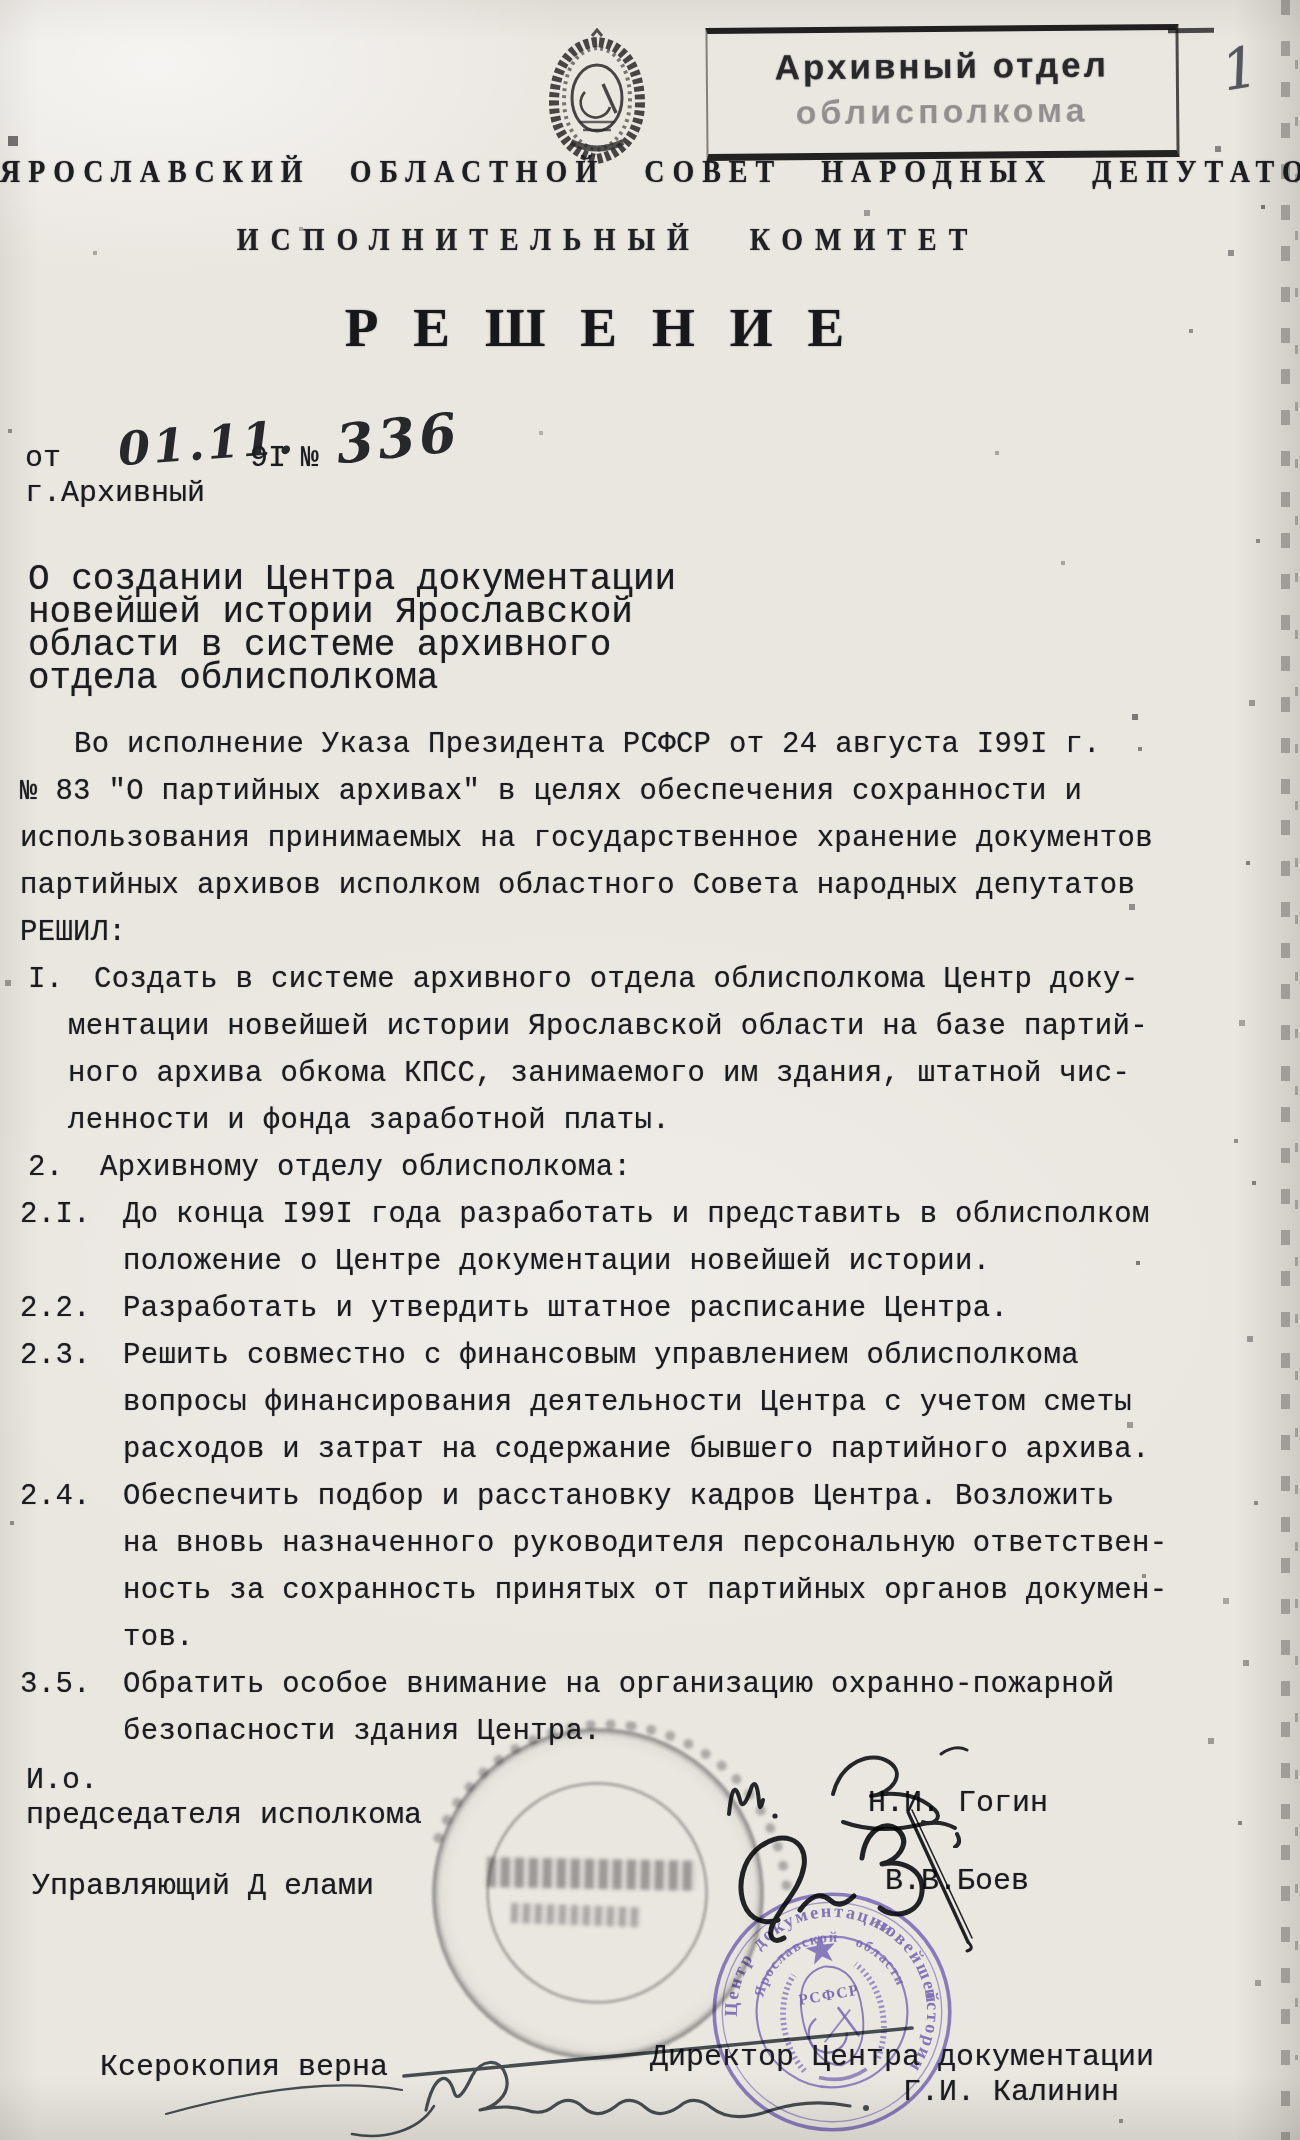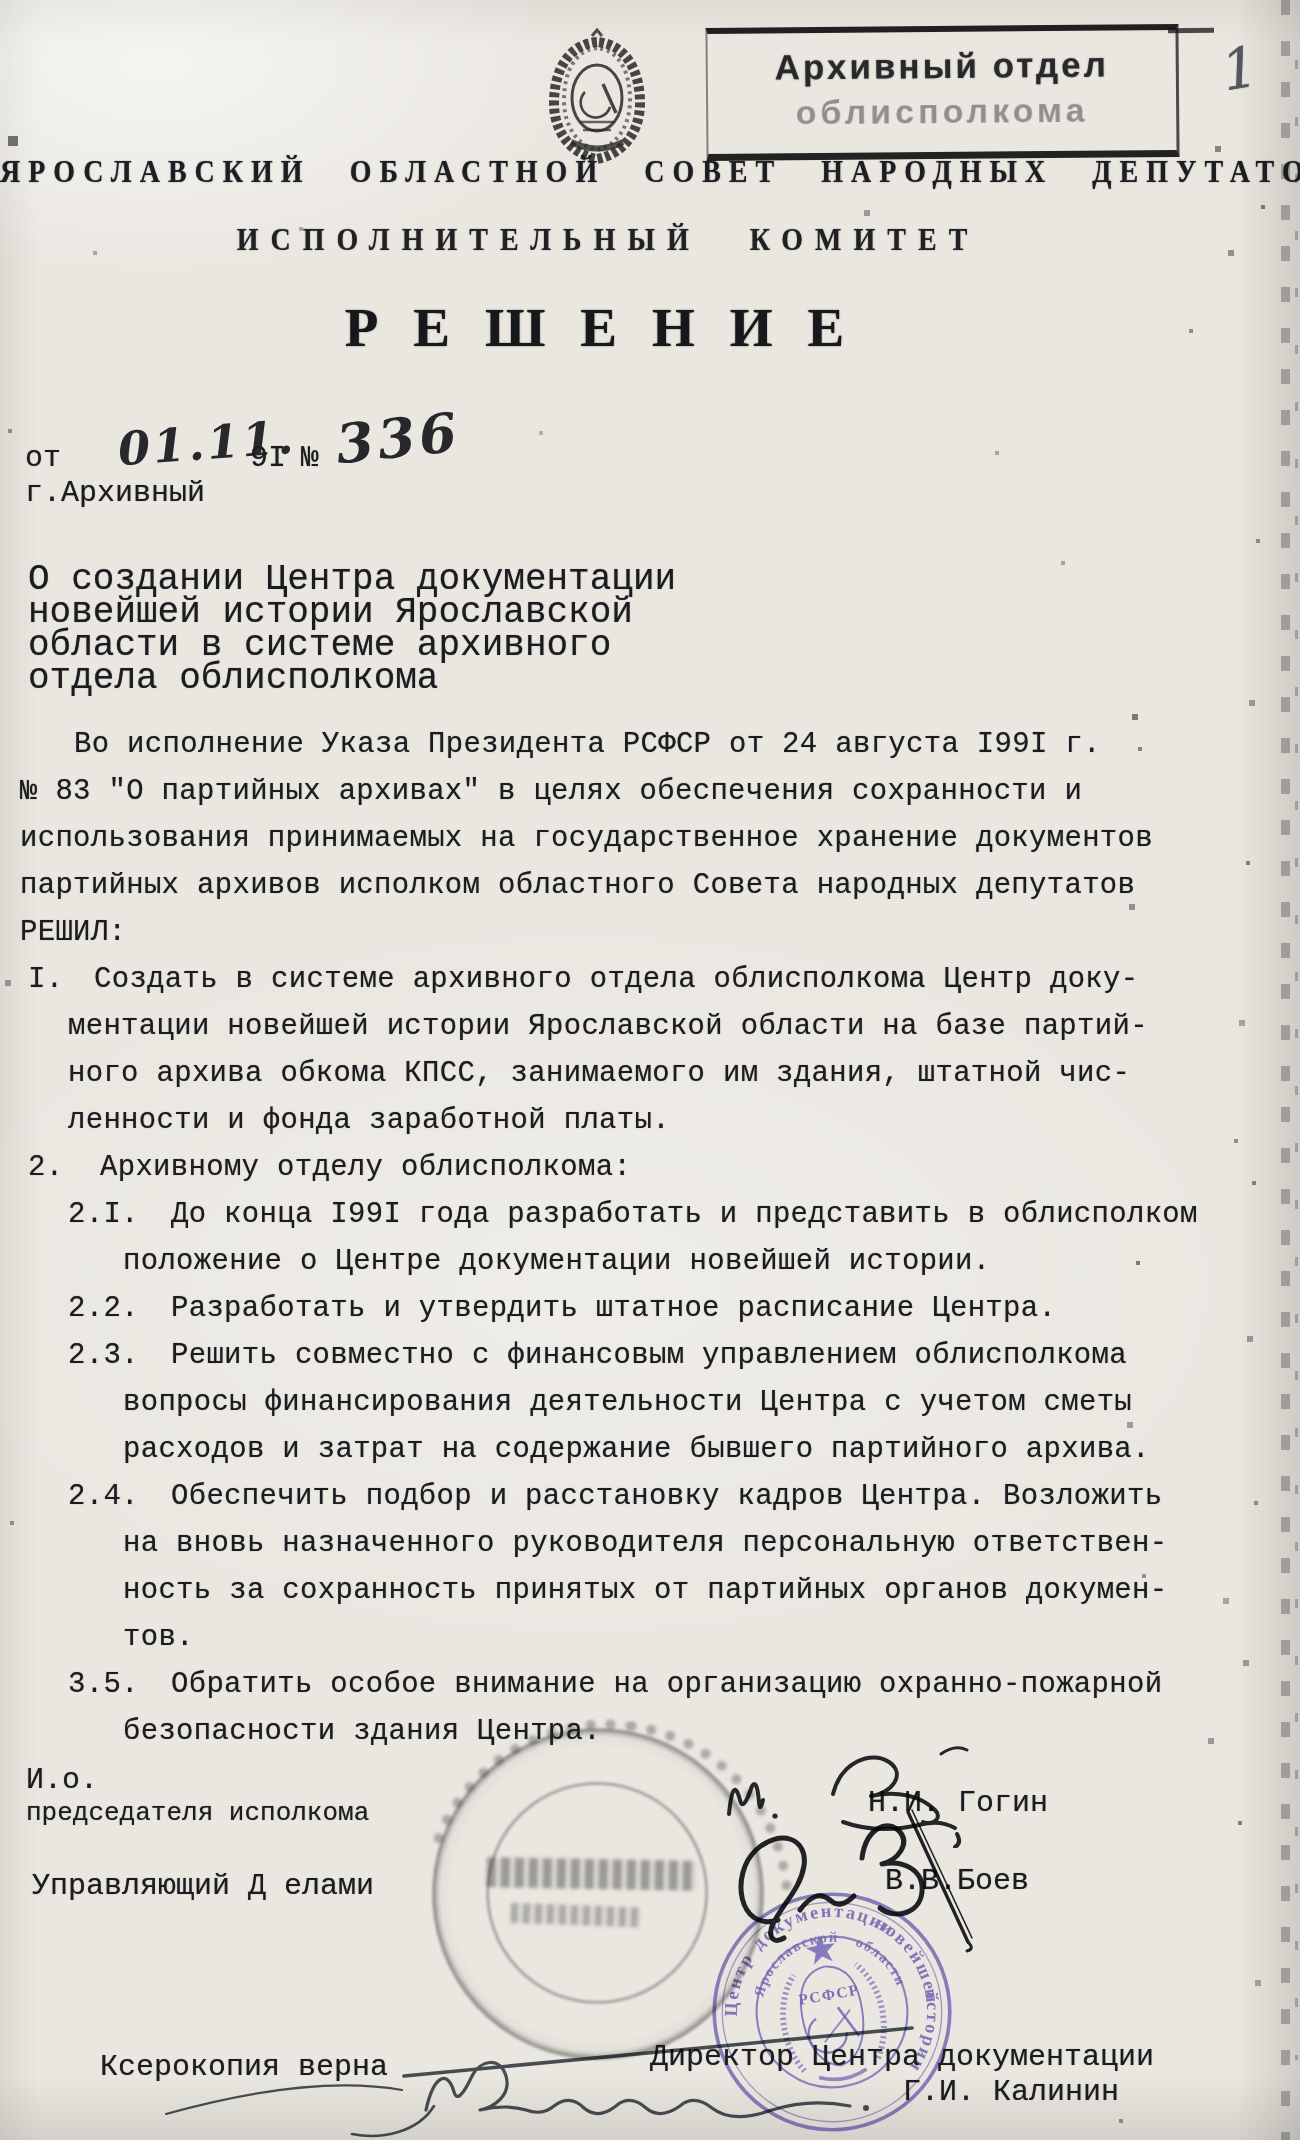--- a/index.html
+++ b/index.html
@@ -79,26 +79,26 @@
   .subject{left:28px; top:563px;}
   .subject div{font-size:36px; line-height:33px;}
   
   .body{left:0; top:721px; width:1300px;}
   .bline{height:47px; line-height:47px; font-size:29px; letter-spacing:.3px; display:flex;}
   .bline .bnum{display:inline-block; flex:0 0 auto;}
   .pi {padding-left:74px;}
   .fl {padding-left:20px;}
   .it1{padding-left:28px;} .it1 .bnum{width:66px;}
   .it2{padding-left:28px;} .it2 .bnum{width:72px;}
-  .it3{padding-left:20px;} .it3 .bnum{width:103px;margin-left:48px;}
+  .it3{padding-left:20px;} .it3 .bnum{width:103px;}
   .c1 {padding-left:68px;}
   .c2 {padding-left:123px;}
   
   .sig-io{left:26px; top:1763px; font-size:30px;}
-  .sig-chair{left:26px; top:1798px; font-size:26px;}
+  .sig-chair{left:26px; top:1798px; font-size:30px;}
   .sig-chair-name{left:868px; top:1786px; font-size:30px;}
   .sig-mgr{left:32px; top:1869px; font-size:30px;}
   .sig-mgr-name{left:885px; top:1864px; font-size:30px;}
   
   .cert-copy{left:100px; top:2050px; font-size:30px;}
   .cert-title{left:650px; top:2040px; font-size:30px;}
   .cert-name{left:903px; top:2075px; font-size:30px;}
   
   .blackseal{
     left:432px; top:1728px; width:324px; height:324px; border-radius:50%;

